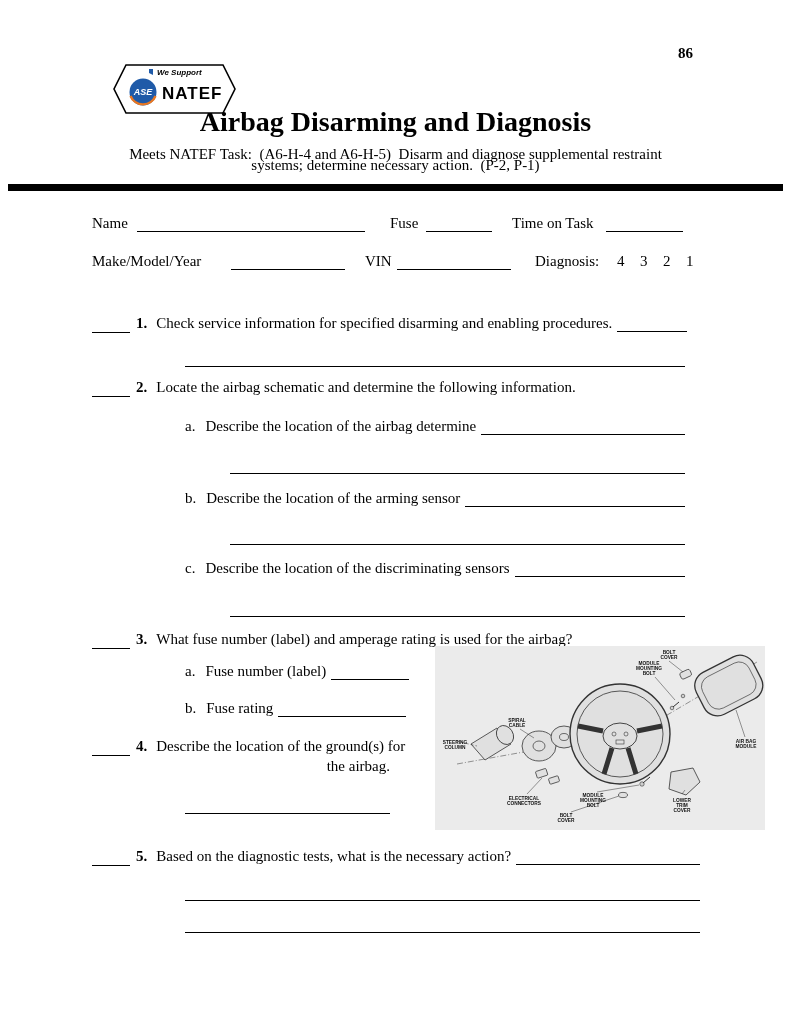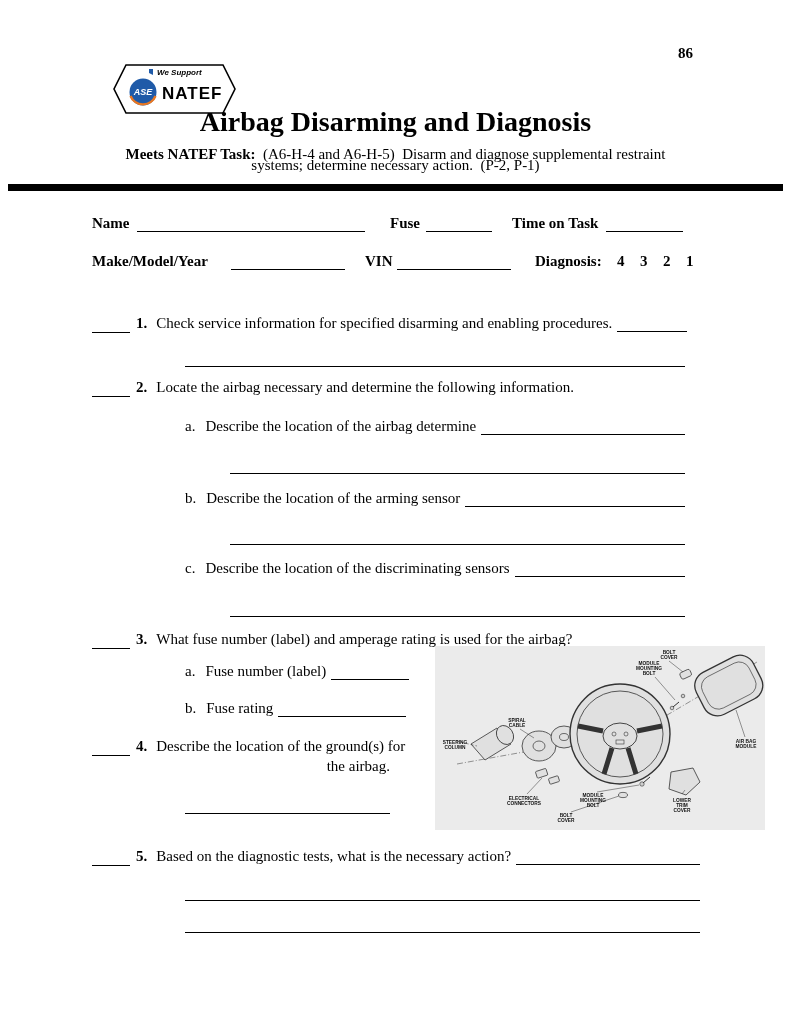--- a/index.html
+++ b/index.html
@@ -3,21 +3,21 @@
 <meta charset="utf-8">
 <style>
   * { margin:0; padding:0; box-sizing:border-box; }
   html,body { background:#ffffff; }
   .page {
     position:relative; width:791px; height:1024px; background:#fff;
     font-family:"Liberation Serif", serif; color:#000; font-size:15px; line-height:18px;
     overflow:hidden;
   }
   .t { position:absolute; white-space:pre; }
-  .b { font-weight:bold; }
+  .b { font-weight:normal; }
   .center { position:absolute; left:0; width:791px; text-align:center; white-space:pre; }
   .title { font-size:28px; font-weight:bold; line-height:32px; }
   .rule { position:absolute; left:8px; top:184px; width:775px; height:7px; background:#000; }
   .blank { position:absolute; border-bottom:1.4px solid #000; height:17px; }
   .row { position:absolute; display:flex; align-items:flex-end; height:18px; white-space:pre; }
   .row .fill { flex:1 1 auto; border-bottom:1.4px solid #000; height:17px; margin-left:5px; }
   .row .wblank { border-bottom:1.4px solid #000; height:17px; margin-left:5px; flex:0 0 auto; }
   .num { font-weight:bold; margin-right:9px; }
   .sub-letter { margin-right:10px; }
   .pagenum { font-weight:bold; font-size:15px; }
@@ -72,21 +72,21 @@
   <div class="row" style="left:136px; top:314px; width:551px;">
     <span class="num">1.</span>
     <span>Check service information for specified disarming and enabling procedures.</span>
     <span class="fill"></span>
   </div>
   <div class="blank" style="left:185px; top:350px; width:500px;"></div>
 
   <div class="blank" style="left:92px; top:380px; width:38px;"></div>
   <div class="row" style="left:136px; top:378px;">
     <span class="num">2.</span>
-    <span>Locate the airbag necessary and determine the following information.</span>
+    <span>Locate the airbag schematic and determine the following information.</span>
   </div>
 
   <div class="row" style="left:185px; top:417px; width:500px;">
     <span class="sub-letter">a.</span>
     <span>Describe the location of the airbag determine</span>
     <span class="fill"></span>
   </div>
   <div class="blank" style="left:230px; top:457px; width:455px;"></div>
 
   <div class="row" style="left:185px; top:489px; width:500px;">

